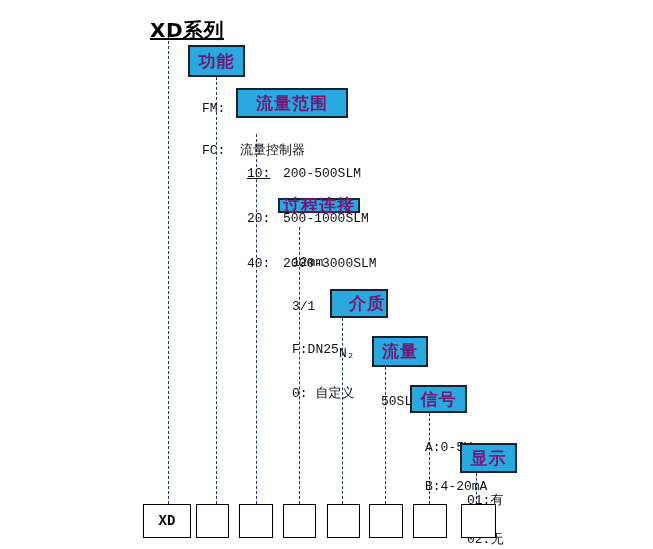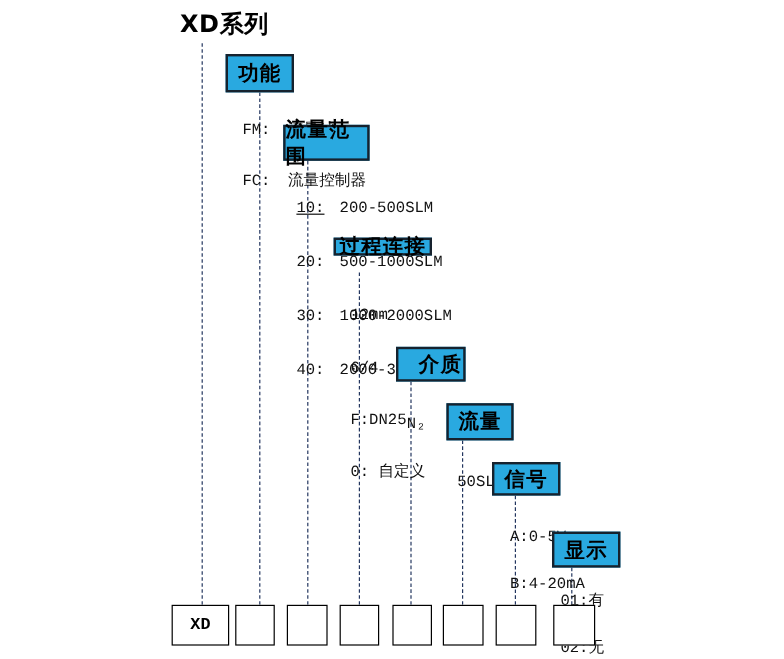--- a/index.html
+++ b/index.html
@@ -23,21 +23,21 @@
     position:absolute;
     width:0;
     border-left:1px dashed #23365F;
     z-index:1;
   }
   .bluebox{
     position:absolute;
     box-sizing:border-box;
     background:#29A9E0;
     border:2px solid #16222E;
-    color:#000000;
+    color:#701a75;
     font-weight:bold;
     font-size:17px;
     letter-spacing:1px;
     display:flex;
     align-items:center;
     justify-content:center;
     z-index:3;
     font-family:"DejaVu Sans","Liberation Sans",sans-serif;
   }
   .opts{
@@ -65,21 +65,21 @@
     font-size:14px;
     color:#000000;
     z-index:3;
   }
 </style>
 </head>
 <body>
 
 <div id="canvas">
 
-  <div class="page-title" style="left:150px;top:7px;">XD系列</div>
+  <div class="page-title" style="left:150px;top:17px;text-decoration:underline;">XD系列</div>
 
   <div class="vline" style="left:168px;top:36px;height:468px;"></div>
   <div class="vline" style="left:216px;top:77px;height:427px;"></div>
   <div class="vline" style="left:256px;top:134px;height:370px;"></div>
   <div class="vline" style="left:299px;top:227px;height:277px;"></div>
   <div class="vline" style="left:342px;top:318px;height:186px;"></div>
   <div class="vline" style="left:385px;top:367px;height:137px;"></div>
   <div class="vline" style="left:429px;top:413px;height:91px;"></div>
   <div class="vline" style="left:476px;top:473px;height:31px;"></div>
 
@@ -90,51 +90,47 @@
     <div class="opt-row">
       <span class="opt-code" style="width:38px;">FM:</span>
       <span>流量计</span>
     </div>
     <div class="opt-row">
       <span class="opt-code" style="width:38px;">FC:</span>
       <span>流量控制器</span>
     </div>
   </div>
 
-  <div class="bluebox" style="left:236px;top:104px;width:72px;height:30px;">
+  <div class="bluebox" style="left:236px;top:88px;width:112px;height:30px;">
     <span>流量范围</span>
   </div>
   <div class="opts" style="left:247px;top:136px;line-height:15px;">
     <div class="opt-row">
       <span class="opt-code" style="width:36px;text-decoration:underline;">10:</span>
       <span>200-500SLM</span>
     </div>
     <div class="opt-row">
       <span class="opt-code" style="width:36px;">20:</span>
       <span>500-1000SLM</span>
     </div>
     <div class="opt-row">
-      <span class="opt-code" style="width:36px;">30:</span>
-      <span>1000-2000SLM</span>
-    </div>
-    <div class="opt-row">
       <span class="opt-code" style="width:36px;">40:</span>
       <span>2000-3000SLM</span>
     </div>
   </div>
 
   <div class="bluebox" style="left:278px;top:198px;width:82px;height:15px;">
     <span>过程连接</span>
   </div>
   <div class="opts" style="left:292px;top:227px;line-height:14.5px;">
     <div class="opt-row">
       <span>12mm</span>
     </div>
     <div class="opt-row">
-      <span>6/4</span>
+      <span>3/1</span>
     </div>
     <div class="opt-row">
       <span>F:DN25</span>
     </div>
     <div class="opt-row">
       <span>0: 自定义</span>
     </div>
   </div>
 
   <div class="bluebox" style="left:330px;top:289px;width:58px;height:29px;padding-left:16px;">

